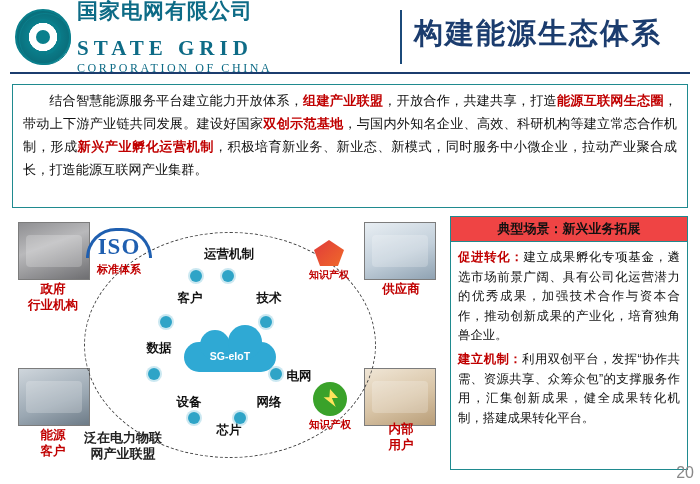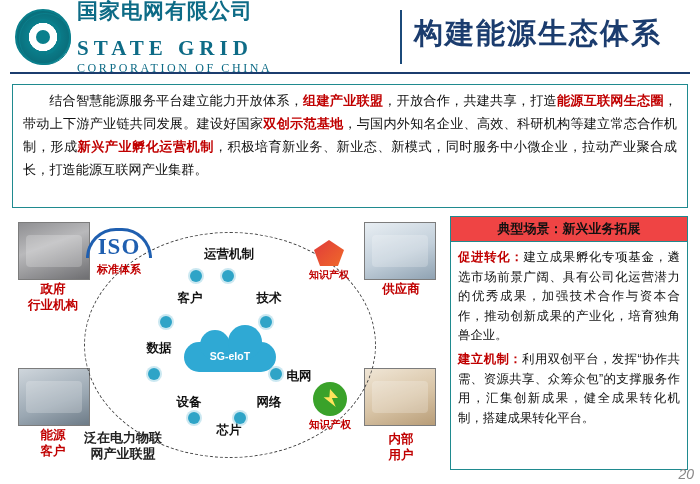--- a/index.html
+++ b/index.html
@@ -176,21 +176,21 @@
     font-size: 12.5px;
     font-weight: bold;
     color: #c00000;
     line-height: 1.25;
     text-align: center;
     width: 74px;
   }
   .lb-gov { left: 4px; top: 66px; }
   .lb-energy { left: 4px; top: 212px; }
   .lb-supplier { left: 352px; top: 66px; }
-  .lb-internal { left: 352px; top: 216px; }
+  .lb-internal { left: 352px; top: 206px; }
 
   .dashed-ellipse {
     position: absolute;
     left: 72px; top: 16px;
     width: 292px; height: 226px;
     border: 1.6px dashed #444444;
     border-radius: 50%;
     box-sizing: border-box;
   }
 
@@ -375,23 +375,22 @@
     color: #111111;
     text-align: justify;
   }
   .rp-body p { margin: 0 0 4px 0; }
   .rp-key { color: #c00000; font-weight: bold; }
 
   
   .page-num {
     position: absolute;
     right: 6px; bottom: 2px;
-    font-size: 14px;
+    font-size: 16px;
     color: #888888;
-    font-style: italic;
   }
 </style>
 </head>
 <body>
 
 <div class="slide">
 
   <div class="header">
     <div class="logo-block">
       <div class="logo-emblem">

